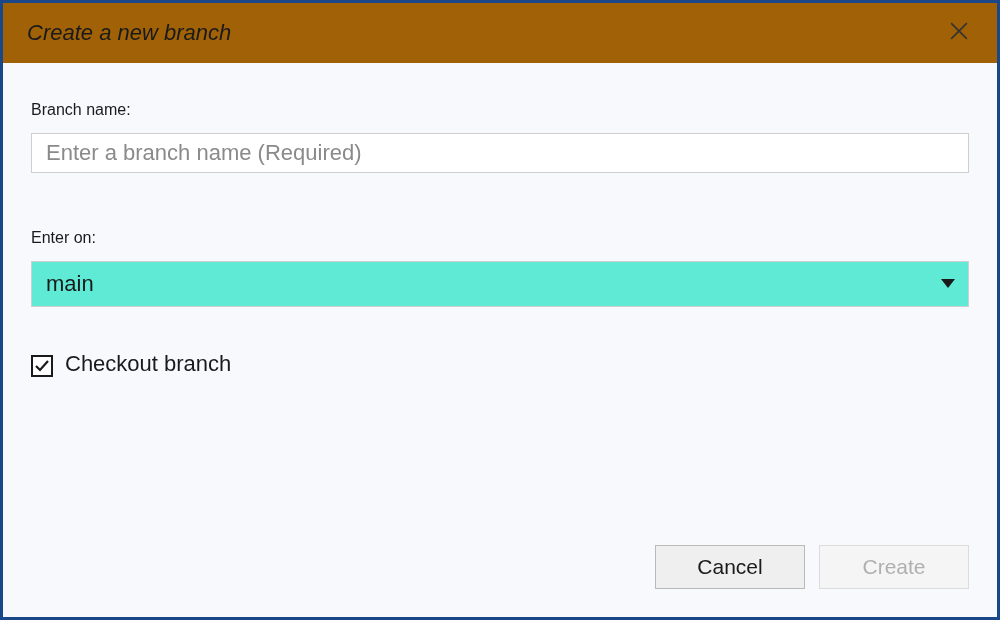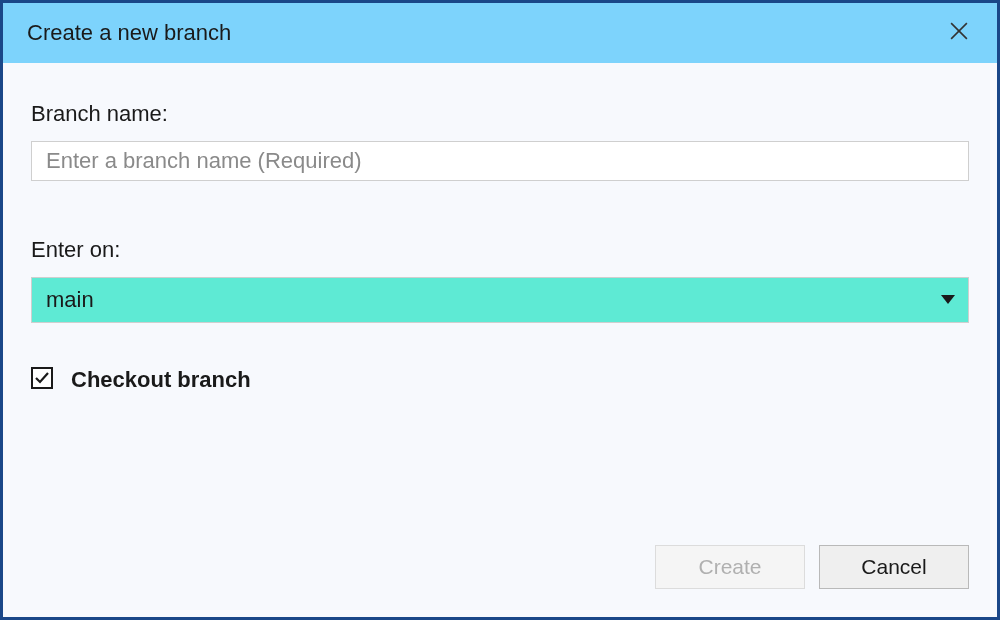--- a/index.html
+++ b/index.html
@@ -13,25 +13,26 @@
     .dialog {
       width: 1000px;
       height: 620px;
       border: 3px solid #1a4788;
       background: #f7f9fd;
       display: flex;
       flex-direction: column;
     }
     .titlebar {
       height: 60px;
-      background: #7dd3fc;
+      background: #a16207;
       display: flex;
       align-items: center;
       justify-content: space-between;
       padding: 0 24px;
+      font-style: italic;
     }
     .titlebar-title {
       font-size: 22px;
       color: #1a1a1a;
       font-weight: 400;
     }
     .close-btn {
       width: 28px;
       height: 28px;
       display: flex;
@@ -41,21 +42,21 @@
       color: #333;
     }
     .close-btn svg { width: 18px; height: 18px; }
     .content {
       flex: 1;
       padding: 38px 28px 0 28px;
       display: flex;
       flex-direction: column;
     }
     .field-label {
-      font-size: 22px;
+      font-size: 16px;
       color: #1a1a1a;
       margin-bottom: 14px;
     }
     .text-input {
       width: 100%;
       height: 40px;
       border: 1px solid #cfcfcf;
       background: #ffffff;
       font-size: 22px;
       padding: 8px 14px;
@@ -80,26 +81,25 @@
     .select-caret {
       position: absolute;
       right: 14px;
       top: 50%;
       transform: translateY(-50%);
       pointer-events: none;
     }
     .select-caret svg { width: 14px; height: 10px; display: block; }
     .checkbox-row {
       display: flex;
-      align-items: flex-start;
+      align-items: flex-end;
       margin-top: 44px;
-      gap: 18px;
+      gap: 12px;
       cursor: pointer;
       user-select: none;
-      font-weight: bold;
     }
     .checkbox-box {
       width: 22px;
       height: 22px;
       border: 2px solid #1a1a1a;
       background: #fff;
       display: flex;
       align-items: center;
       justify-content: center;
     }
@@ -171,17 +171,17 @@
             <polyline points="2,8 6,12 14,3"></polyline>
           </svg>
         </span>
       </div>
       <div class="checkbox-label">Checkout branch</div>
     </div>
 
   </div>
 
   <div class="footer">
+    <button class="btn">Cancel</button>
     <button class="btn disabled">Create</button>
-    <button class="btn">Cancel</button>
   </div>
 
 </div>
 
 </body></html>

